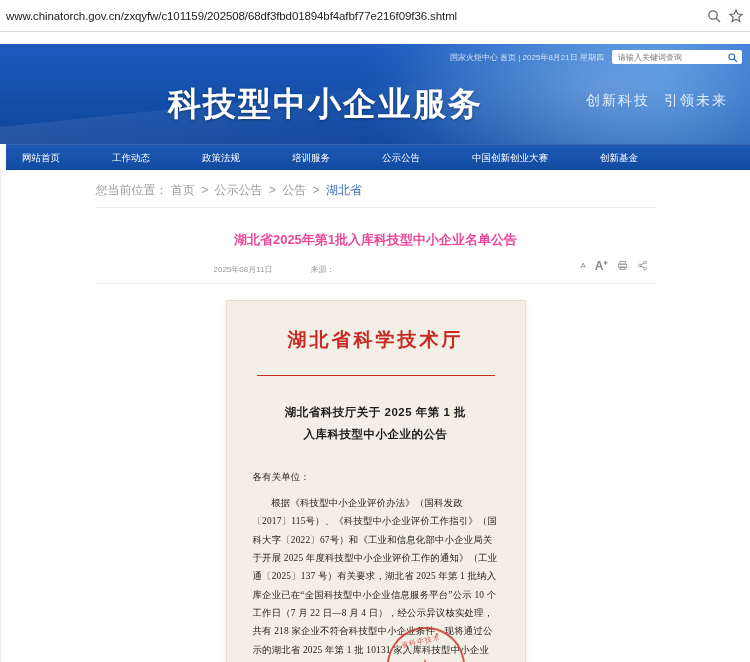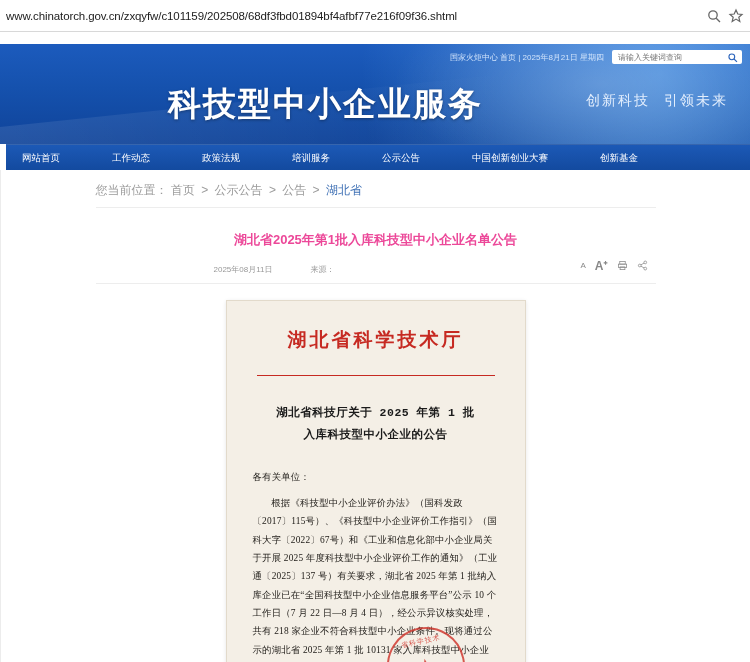--- a/index.html
+++ b/index.html
@@ -110,21 +110,21 @@
     width:300px; background:#f4efe6; border:1px solid #e2dacb;
     box-shadow:0 1px 4px rgba(0,0,0,.10);
     padding:26px 26px 10px 26px; position:relative; height:424px; overflow:hidden;
   }
   .doc-head {
     text-align:center; color:#c62a22; font-family:"Liberation Serif", serif;
     font-size:19px; font-weight:bold; letter-spacing:3px; padding-bottom:8px;
   }
   .doc-rule { height:1.5px; background:#c62a22; margin:14px 4px 26px 4px; }
   .doc-h2 {
-    text-align:center; font-family:Liberation Mono, monospace; font-size:11.5px;
+    text-align:center; font-family:Liberation Sans, sans-serif; font-size:11.5px;
     color:#1b1b1b; font-weight:bold; line-height:1.9; letter-spacing:.5px;
   }
   .doc-body {
     font-family:"Liberation Serif", serif; font-size:9.4px; color:#23201c;
     line-height:1.95; margin-top:22px; letter-spacing:.2px;
   }
   .doc-body p { margin:0 0 8px 0; }
   .doc-body p.indent { text-indent:2em; }
   .doc-attach { margin-top:14px; text-indent:2em; font-family:"Liberation Serif", serif; font-size:9.4px; }
   .seal {

